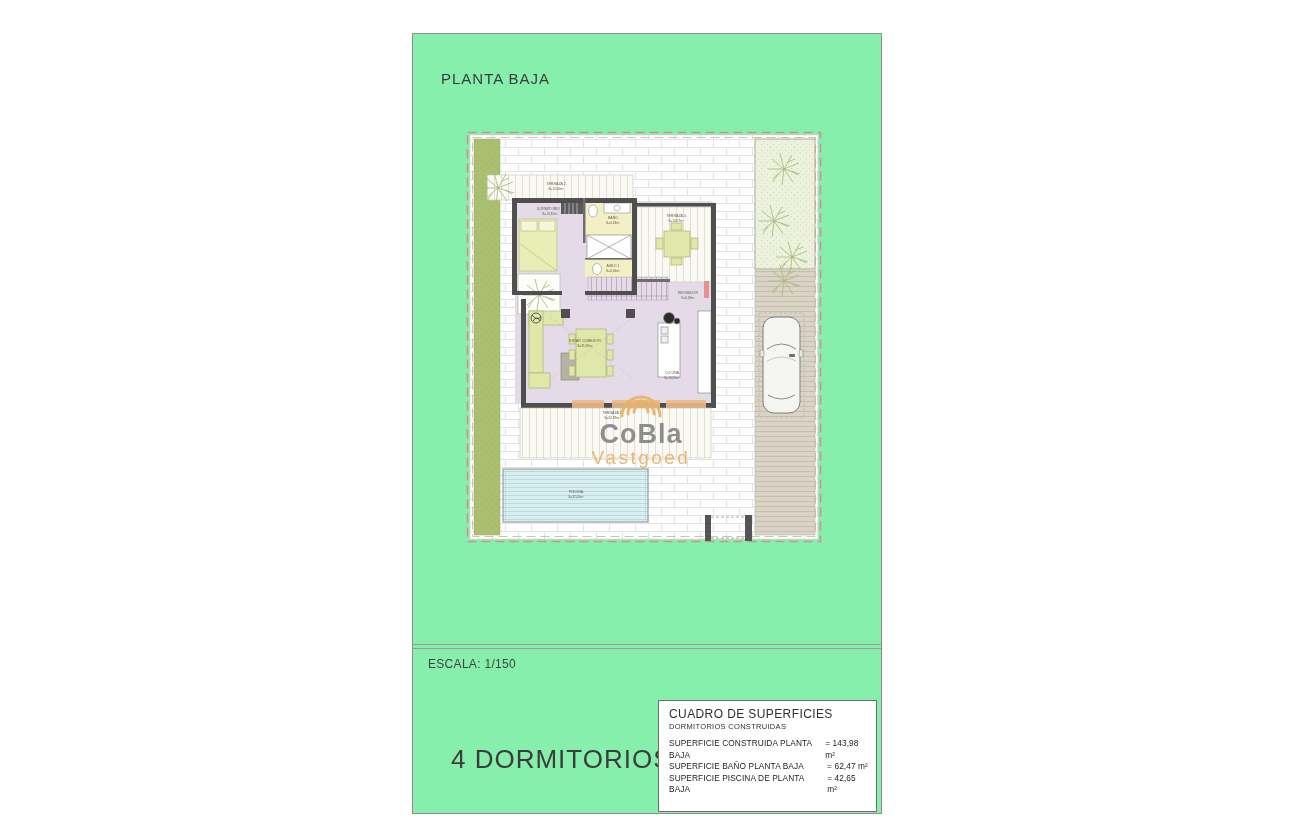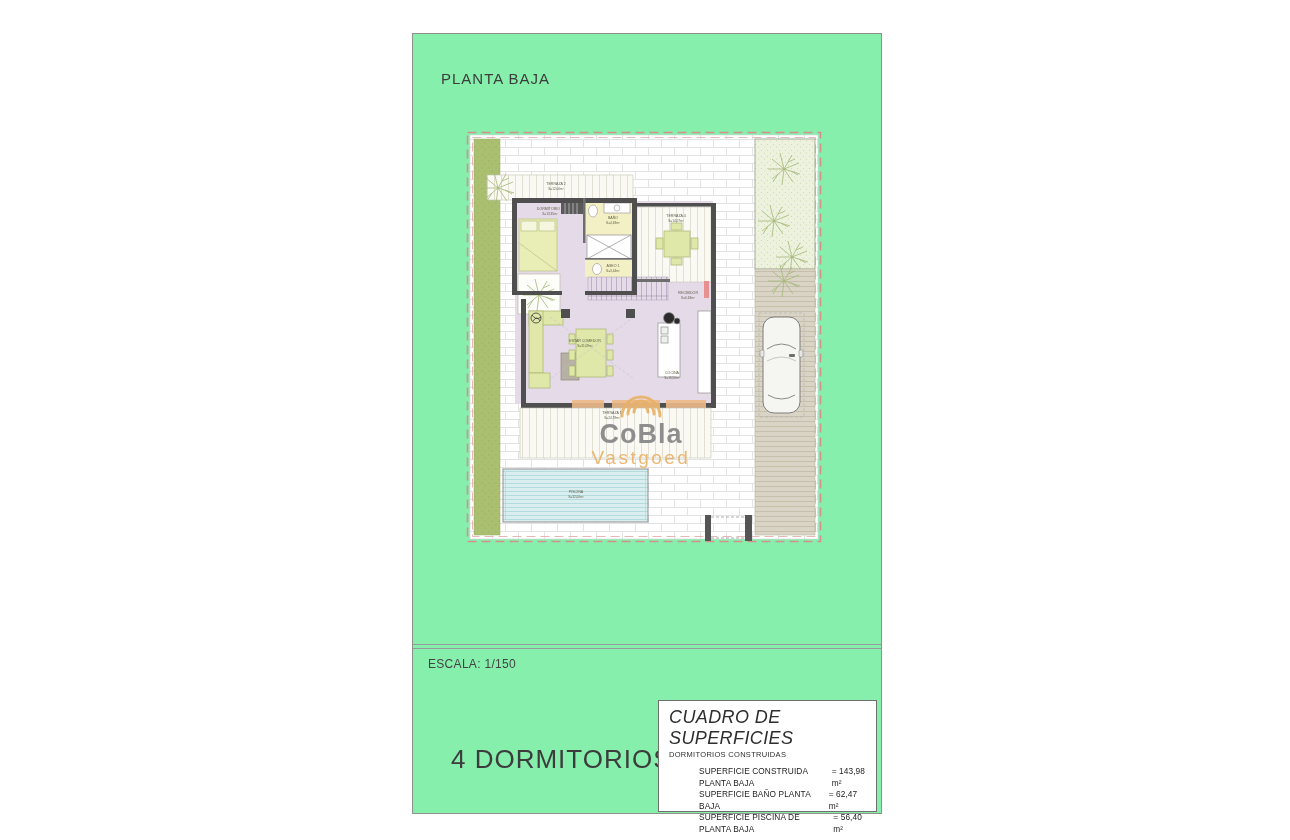--- a/index.html
+++ b/index.html
@@ -8,25 +8,25 @@
   .sheet{position:absolute;left:412px;top:33px;width:468px;height:779px;
          background:#86efac;border:1px solid #8f8f8f;}
   .sheet-title{position:absolute;left:28px;top:36px;font-size:15px;letter-spacing:1px;color:#3c3c3c;}
   .divider{position:absolute;left:0;top:610px;width:100%;height:3px;
            border-top:1px solid #9a9a9a;border-bottom:1px solid #9a9a9a;}
   .scale-label{position:absolute;left:15px;top:623px;font-size:12px;color:#444;letter-spacing:.3px;}
   .bedrooms-label{position:absolute;left:38px;top:710px;font-size:26px;color:#3c3c3c;letter-spacing:1px;}
   .surface-panel{position:absolute;left:245px;top:666px;width:219px;height:112px;
                  border:1px solid #6f6f6f;background:#fff;box-sizing:border-box;}
   .surface-inner{padding:6px 8px 0 10px;}
-  .surface-title{font-size:18px;color:#2e2e2e;letter-spacing:.4px;font-style:italic;}
+  .surface-title{font-size:12px;color:#2e2e2e;letter-spacing:.4px;}
   .surface-subtitle{font-size:7.5px;color:#2e2e2e;letter-spacing:.3px;margin-top:1px;}
   .surface-rows{margin-top:7px;}
   .srow{display:flex;justify-content:space-between;font-size:8.3px;color:#222;
-        line-height:11.5px;letter-spacing:.1px;margin-left:30px;}
+        line-height:11.5px;letter-spacing:.1px;}
   .totals{position:absolute;left:0;right:0;bottom:0;border-top:1px solid #6f6f6f;
           padding:3px 8px 3px 10px;}
   .plan-svg{position:absolute;left:53px;top:97px;}
   .tiny{font-size:3.6px;fill:#5e5e48;}
   .tiny2{font-size:3.2px;fill:#5e5e48;}
   .wm-main{font-size:27px;font-weight:bold;fill:#868686;letter-spacing:1px;}
   .wm-sub{font-size:19px;fill:#e9b268;letter-spacing:2.5px;}
 </style>
 </head>
 <body>
@@ -276,20 +276,20 @@
           <div class="srow">
             <span>SUPERFICIE CONSTRUIDA PLANTA BAJA</span>
             <span>= 143,98 m²</span>
           </div>
           <div class="srow">
             <span>SUPERFICIE BAÑO PLANTA BAJA</span>
             <span>= 62,47 m²</span>
           </div>
           <div class="srow">
             <span>SUPERFICIE PISCINA DE PLANTA BAJA</span>
-            <span>= 56,40 m²</span>
+            <span>= 42,65 m²</span>
           </div>
         </div>
       </div>
     </div>
 
   </div>
 </div>
 
 </body></html>

